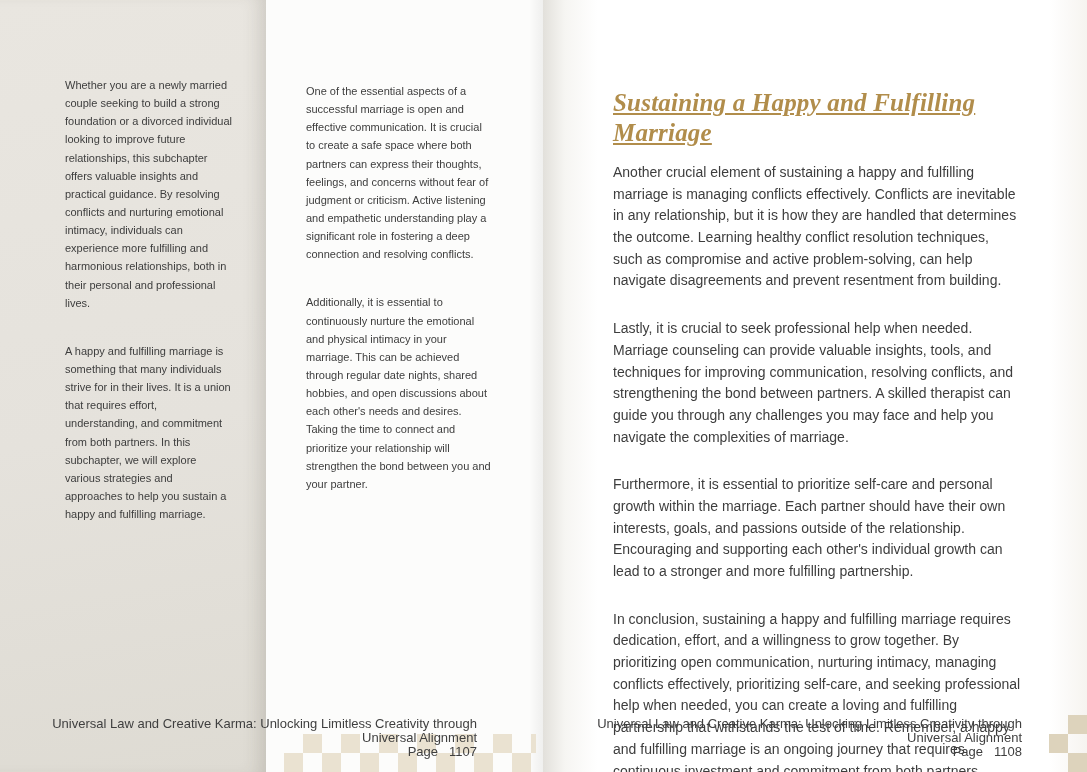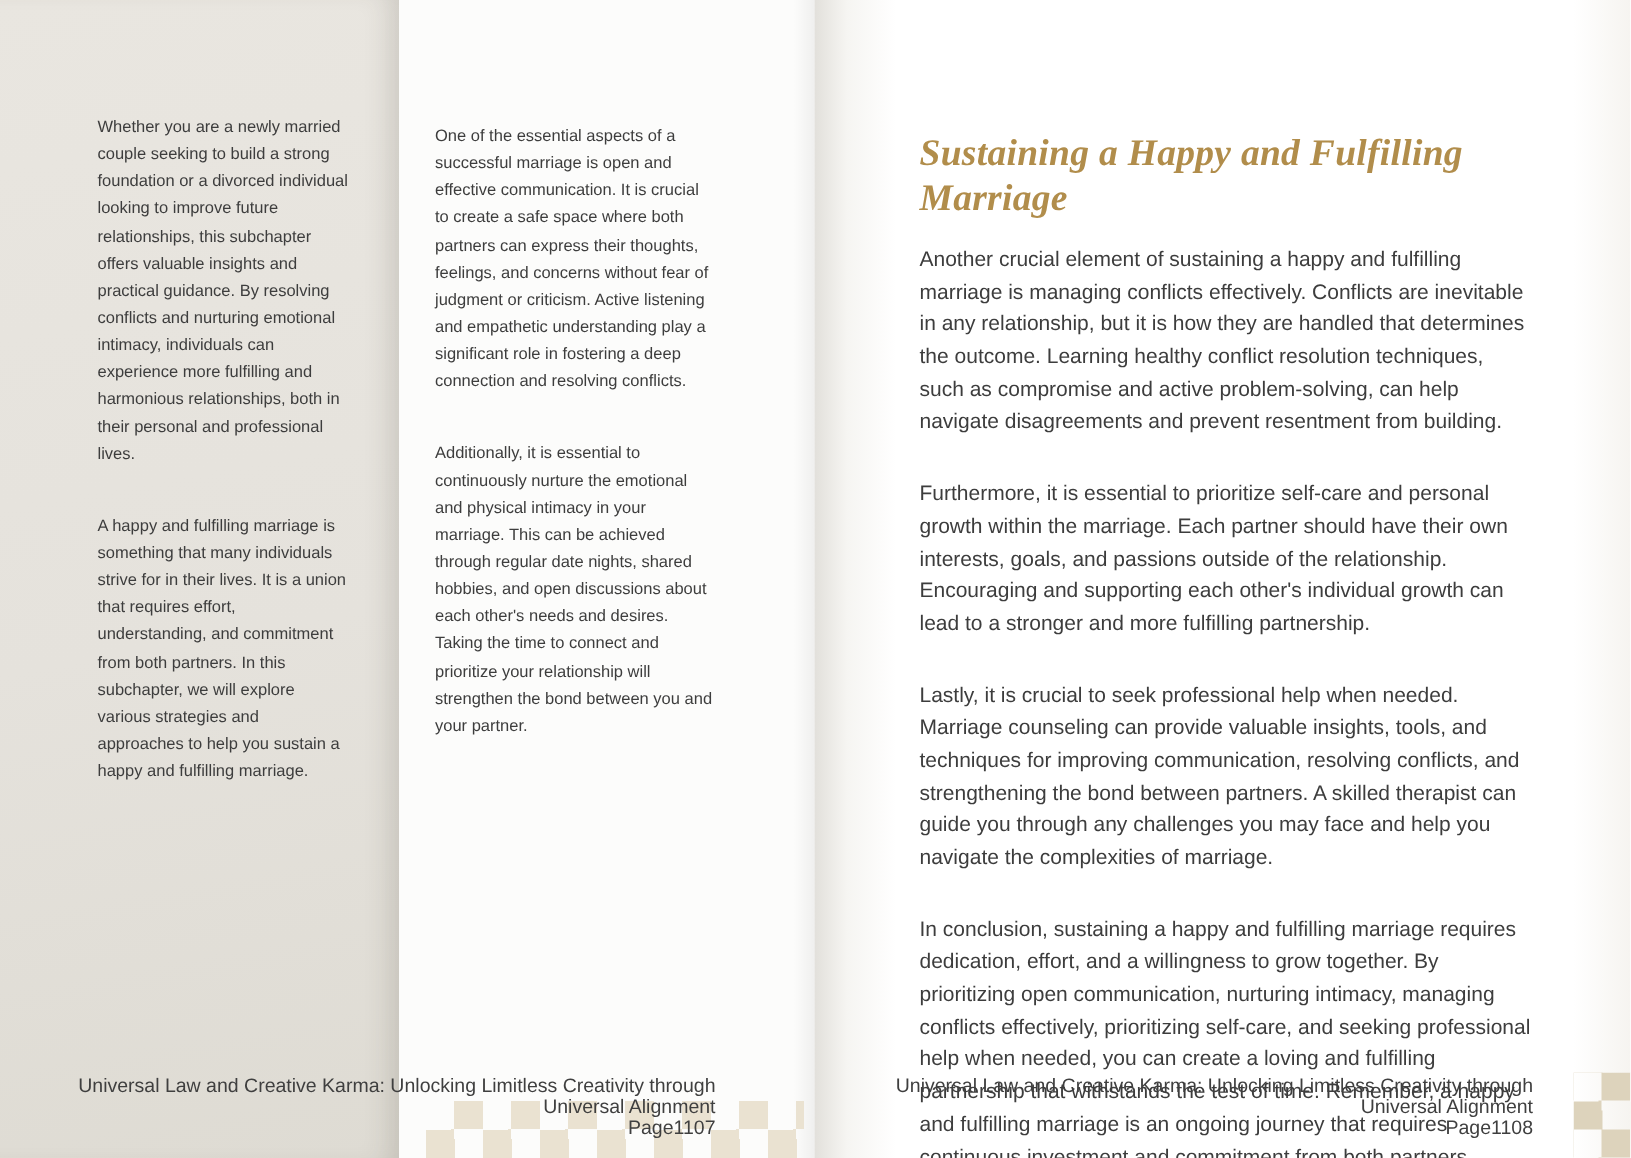--- a/index.html
+++ b/index.html
@@ -24,52 +24,53 @@
     background:linear-gradient(170deg,#e9e6e0 0%, #e5e2dc 55%, #dedbd3 100%);
     box-shadow: inset -16px 0 18px -10px rgba(60,55,45,0.16);
   }
   .left-page::after {
     content:""; position:absolute; right:0; top:0; width:14px; height:100%;
     background:linear-gradient(to right, rgba(0,0,0,0), rgba(0,0,0,0.05));
   }
   .col { position:absolute; font-size:11px; line-height:1.65; color:#3d3d3d; }
   .col p { margin:0 0 30px 0; }
   .col-1 { left:65px; top:76px;  width:167px; }
-  .col-2 { left:290px; top:82px; width:187px; }
+  .col-2 { left:306px; top:82px; width:187px; }
 
   
   .right-page {
     position:absolute; left:543px; top:0; width:544px; height:772px;
     background:linear-gradient(to right, #e2e0db 0%, #f6f5f2 4%, #ffffff 10%, #ffffff 93%, #f6f4f0 100%);
   }
   .right-content { position:absolute; left:70px; top:88px; width:430px; }
   .chapter-heading {
     font-family:"Liberation Serif","DejaVu Serif",serif;
     font-style:italic; font-weight:bold;
     font-size:25px; line-height:1.2;
     color:#b18d4b;
     letter-spacing:0.2px;
     margin-bottom:14px;
     width:430px;
+    text-decoration:underline;
   }
   .right-content p {
     font-size:14px; line-height:1.55; color:#3d3d3d;
     width:408px; margin:0 0 26px 0;
   }
 
   
   .page-footer {
     position:absolute; top:717px;
     font-size:13px; line-height:14px; color:#3f3f3f;
     text-align:right;
     z-index:3;
   }
   .footer-left  { left:0; width:477px; }
   .footer-right { right:65px; width:430px; }
-  .footer-page-num { display:inline-block; }
+  .footer-page-num { display:inline-block; margin-left:11px; }
 
   
   .checker { position:absolute; background-size:38px 38px; z-index:1; }
   .checker-center {
     left:284px; top:734px; width:252px; height:38px;
     background-image:repeating-conic-gradient(#eae2d1 0% 25%, rgba(0,0,0,0) 0% 50%);
   }
   .checker-corner {
     left:1049px; top:715px; width:38px; height:57px;
     background-image:repeating-conic-gradient(#ddd3bc 0% 25%, rgba(0,0,0,0) 0% 50%);
@@ -98,22 +99,22 @@
       <div>
         <span>Page</span><span class="footer-page-num">1107</span>
       </div>
     </div>
   </div>
 
   <div class="right-page">
     <div class="right-content">
       <h1 class="chapter-heading">Sustaining a Happy and Fulfilling Marriage</h1>
       <p>Another crucial element of sustaining a happy and fulfilling marriage is managing conflicts effectively. Conflicts are inevitable in any relationship, but it is how they are handled that determines the outcome. Learning healthy conflict resolution techniques, such as compromise and active problem-solving, can help navigate disagreements and prevent resentment from building.</p>
+      <p>Lastly, it is crucial to seek professional help when needed. Marriage counseling can provide valuable insights, tools, and techniques for improving communication, resolving conflicts, and strengthening the bond between partners. A skilled therapist can guide you through any challenges you may face and help you navigate the complexities of marriage.</p>
       <p>Furthermore, it is essential to prioritize self-care and personal growth within the marriage. Each partner should have their own interests, goals, and passions outside of the relationship. Encouraging and supporting each other's individual growth can lead to a stronger and more fulfilling partnership.</p>
-      <p>Lastly, it is crucial to seek professional help when needed. Marriage counseling can provide valuable insights, tools, and techniques for improving communication, resolving conflicts, and strengthening the bond between partners. A skilled therapist can guide you through any challenges you may face and help you navigate the complexities of marriage.</p>
       <p>In conclusion, sustaining a happy and fulfilling marriage requires dedication, effort, and a willingness to grow together. By prioritizing open communication, nurturing intimacy, managing conflicts effectively, prioritizing self-care, and seeking professional help when needed, you can create a loving and fulfilling partnership that withstands the test of time. Remember, a happy and fulfilling marriage is an ongoing journey that requires continuous investment and commitment from both partners.</p>
     </div>
 
     <div class="page-footer footer-right">
       <div>Universal Law and Creative Karma: Unlocking Limitless Creativity through Universal Alignment</div>
       <div>
         <span>Page</span><span class="footer-page-num">1108</span>
       </div>
     </div>
   </div>

